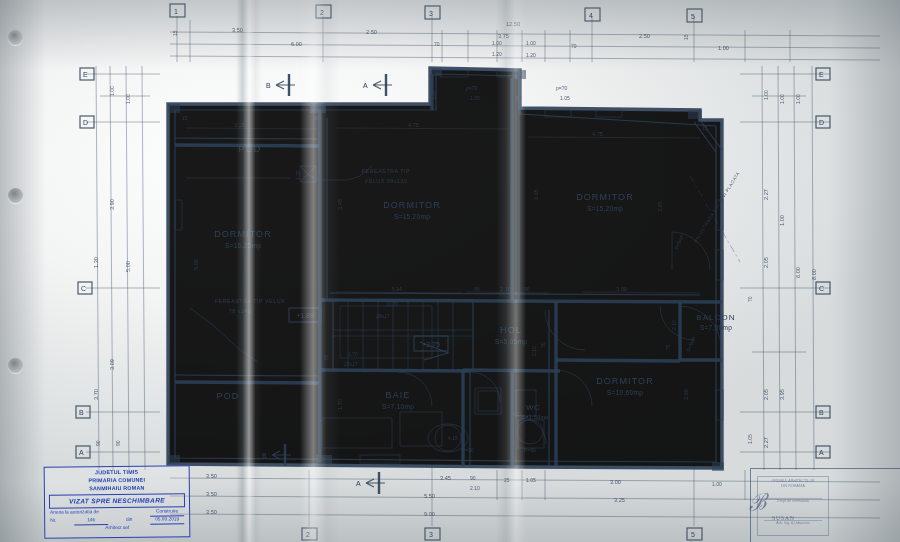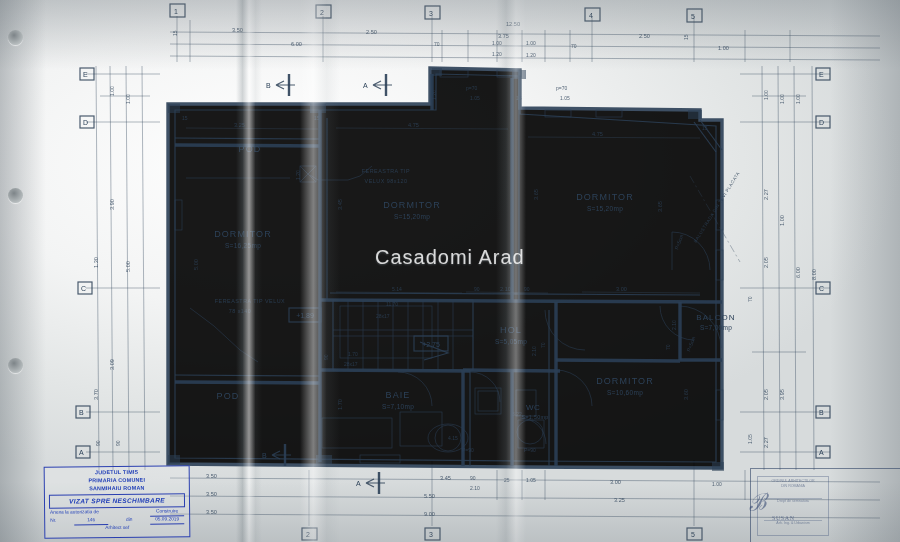--- a/index.html
+++ b/index.html
@@ -476,21 +476,20 @@
   <div class="shadeBot"></div>
   <div class="shadeL"></div>
   <div class="shadeR"></div>
 
   <div class="holes">
     <div class="hole" style="top:30px"></div>
     <div class="hole" style="top:188px"></div>
     <div class="hole" style="top:358px"></div>
   </div>
 
-  <div class="wm">Casadomi Arad</div>
 
   <div class="stampL">
     <div class="l1">JUDETUL TIMIS</div>
     <div class="l1">PRIMARIA COMUNEI</div>
     <div class="l1">SANMIHAIU ROMAN</div>
     <div class="box">
       <span class="ital">VIZAT SPRE NESCHIMBARE</span>
     </div>
     <div class="row">
       <span>Anexa la autorizatia de</span>

